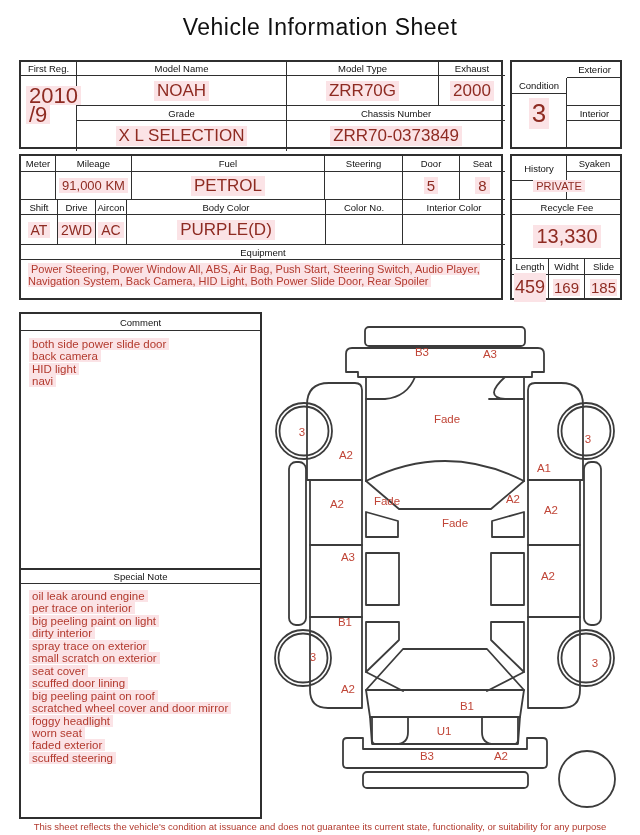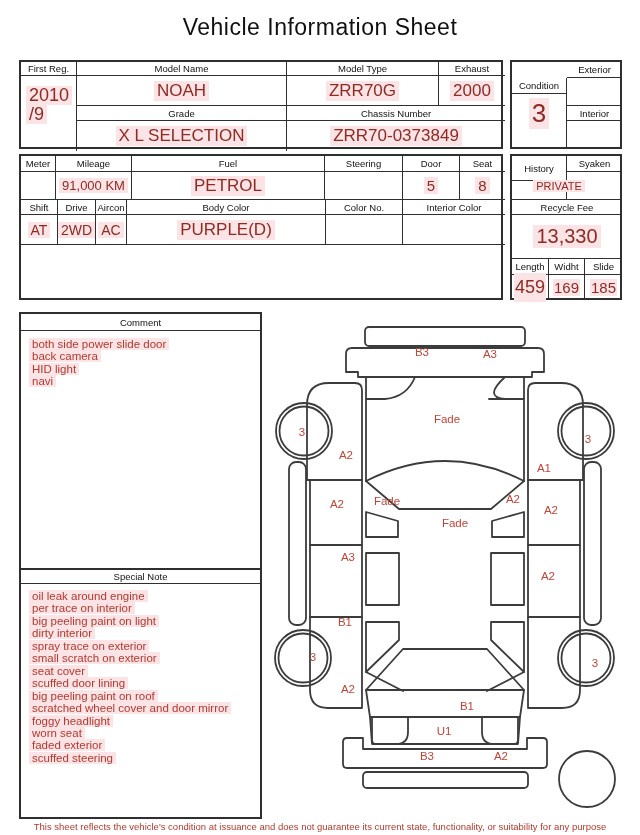--- a/index.html
+++ b/index.html
@@ -9,21 +9,21 @@
   .cell{position:absolute;box-sizing:border-box;display:flex;align-items:center;justify-content:center;text-align:center;}
   .hdr{font-size:9.5px;color:#111;}
   .br{border-right:1px solid #2f2f2f;}
   .bb{border-bottom:1px solid #2f2f2f;}
   .val{color:#8e2b22;}
   .hl{background:#fbe3e6;padding:0 3px;}
   .big{font-size:17px;}
   .title{left:0;top:14px;width:640px;text-align:center;font-size:23px;color:#101010;letter-spacing:.5px;}
   .notes{position:absolute;left:8px;right:4px;color:#b23a2e;font-size:11.5px;line-height:12.45px;}
   .tline{white-space:nowrap;}
-  .firstreg{flex-direction:column;align-items:flex-start;justify-content:flex-start;padding:10px 0 0 5px;line-height:19px;font-size:18px;}
+  .firstreg{flex-direction:column;align-items:flex-start;justify-content:flex-start;padding:10px 0 0 5px;line-height:19px;font-size:22px;}
   .equip{display:block;text-align:left;padding:4px 7px;font-size:11px;line-height:11.6px;color:#b23a2e;}
   .disclaimer{left:0;top:821px;width:640px;text-align:center;font-size:9.5px;color:#b23a2e;}
   svg .car{fill:none;stroke:#3c3c3c;stroke-width:1.8;stroke-linejoin:round;stroke-linecap:round;}
   svg .marker{fill:#c04537;font-size:11.5px;font-family:"Liberation Sans",sans-serif;text-anchor:middle;}
 </style>
 </head>
 <body>
 
 <div class="abs title">Vehicle Information Sheet</div>
 
@@ -106,20 +106,22 @@
     </div>
   <div class="cell br bb" style="left:75px;top:59px;width:31px;height:30px;">
       <span class="val hl" style="font-size:14px;">AC</span>
     </div>
   <div class="cell br bb" style="left:106px;top:59px;width:199px;height:30px;">
       <span class="val big hl">PURPLE(D)</span>
     </div>
   <div class="cell br bb" style="left:305px;top:59px;width:77px;height:30px;"></div>
   <div class="cell bb" style="left:382px;top:59px;width:102px;height:30px;"></div>
 
+  <div class="cell hdr bb" style="left:0;top:89px;width:484px;height:15px;">Equipment</div>
+  <div class="abs equip" style="left:0;top:104px;width:484px;height:42px;"><span class="hl">Power Steering, Power Window  All, ABS, Air Bag, Push Start, Steering Switch, Audio Player, Navigation System, Back Camera, HID Light, Both Power Slide Door, Rear Spoiler</span></div>
 </div>
 
 <div class="box" style="left:510px;top:154px;width:112px;height:146px;">
   <div class="cell hdr br bb" style="left:0;top:0;width:55px;height:25px;">History</div>
   <div class="cell hdr bb" style="left:55px;top:0;width:55px;height:16px;">Syaken</div>
   <div class="cell br bb" style="left:0;top:16px;width:55px;height:28px;">
       <span class="val hl" style="font-size:11px;margin-left:40px;">PRIVATE</span>
     </div>
   <div class="cell bb" style="left:55px;top:16px;width:55px;height:28px;"></div>
 

